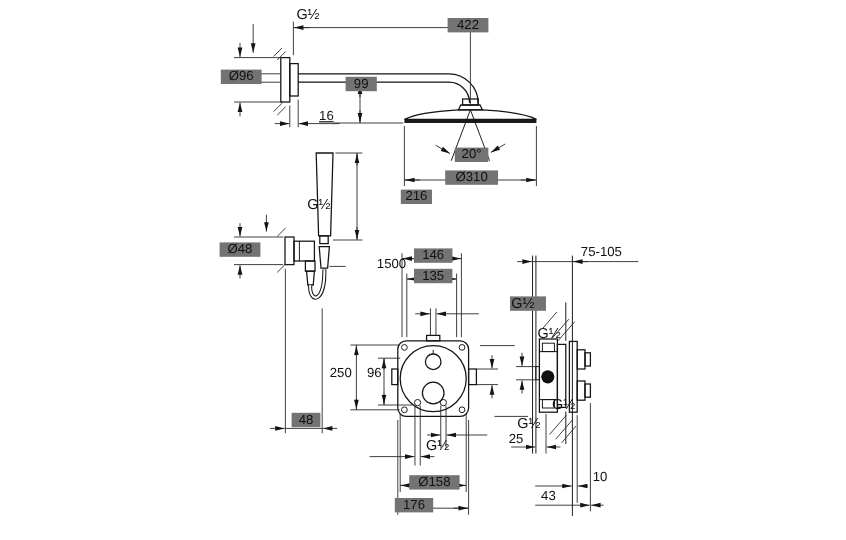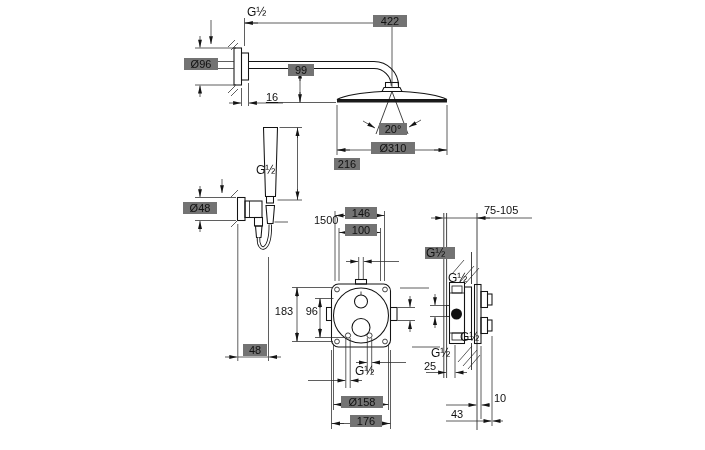--- a/index.html
+++ b/index.html
@@ -263,29 +263,29 @@
 <div class="lbl c bg" style="left:379px;top:123px;width:26px;">20°</div>
 <div class="lbl c bg" style="left:371px;top:142px;width:42px;">Ø310</div>
 
 <div class="lbl c bg" style="left:286px;top:158px;width:24px;margin-left:48px;">216</div>
 <div class="lbl g" style="left:208px;top:164px;width:28px;">G½</div>
 <div class="lbl c bg" style="left:183px;top:202px;width:32px;">Ø48</div>
 <div class="lbl" style="left:290px;top:214px;width:36px;margin-left:24px;">1500</div>
 <div class="lbl c bg" style="left:243px;top:344px;width:22px;">48</div>
 
 <div class="lbl c bg" style="left:345px;top:207px;width:30px;">146</div>
-<div class="lbl c bg" style="left:345px;top:224px;width:30px;">100</div>
+<div class="lbl c bg" style="left:345px;top:224px;width:30px;">135</div>
 <div class="lbl g bg" style="left:377px;top:247px;width:28px;">G½</div>
 <div class="lbl g" style="left:400px;top:272px;width:28px;">G½</div>
-<div class="lbl c" style="left:271px;top:305px;width:26px;">183</div>
+<div class="lbl c" style="left:271px;top:305px;width:26px;">250</div>
 <div class="lbl c" style="left:298px;top:305px;width:20px;text-align:right;">96</div>
 <div class="lbl g" style="left:383px;top:347px;width:28px;">G½</div>
 <div class="lbl g" style="left:307px;top:365px;width:28px;">G½</div>
 <div class="lbl c bg" style="left:341px;top:396px;width:40px;">Ø158</div>
-<div class="lbl c bg" style="left:350px;top:415px;width:30px;">176</div>
+<div class="lbl c bg" style="left:329px;top:415px;width:30px;">176</div>
 
 <div class="lbl" style="left:484px;top:204px;width:48px;">75-105</div>
 <div class="lbl g" style="left:412px;top:331px;width:28px;">G½</div>
 <div class="lbl c" style="left:419px;top:360px;width:22px;">25</div>
 <div class="lbl c" style="left:446px;top:392px;width:22px;margin-left:43px;">10</div>
 <div class="lbl c" style="left:446px;top:408px;width:22px;">43</div>
 
 </div>
 
 </body></html>

